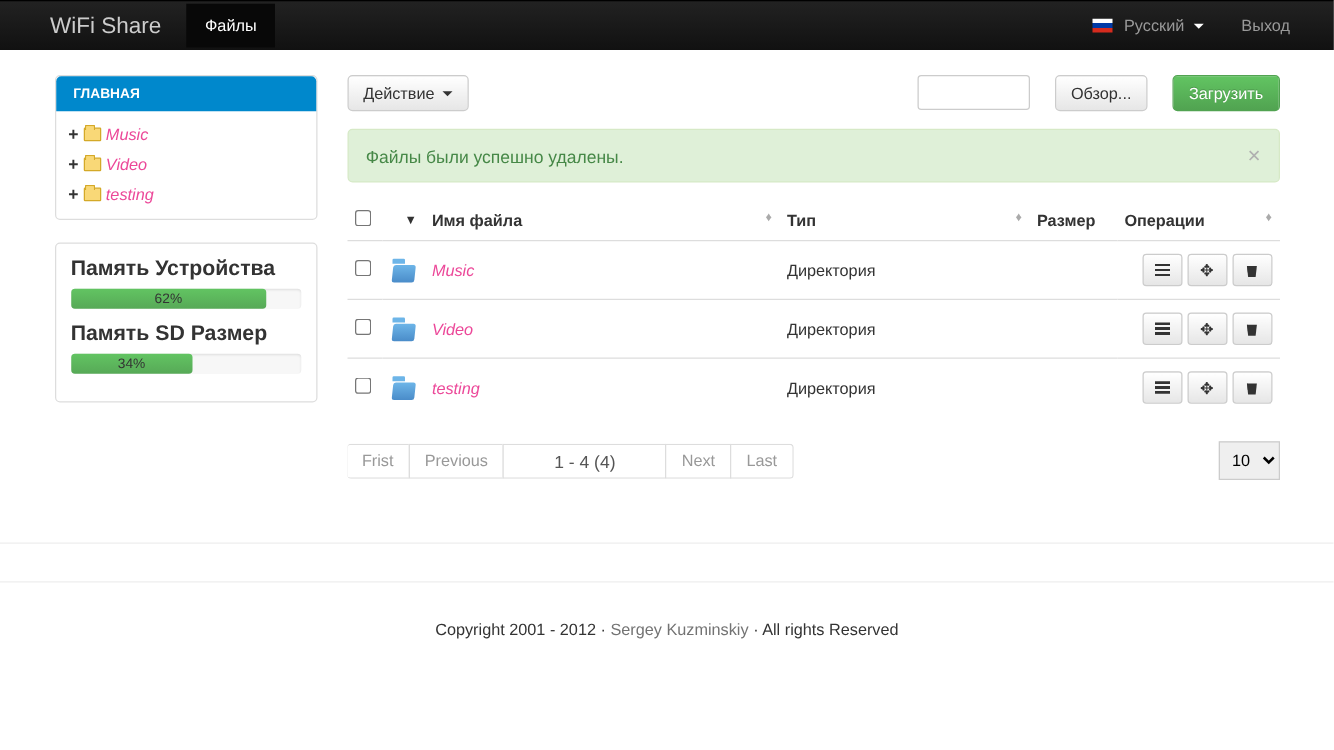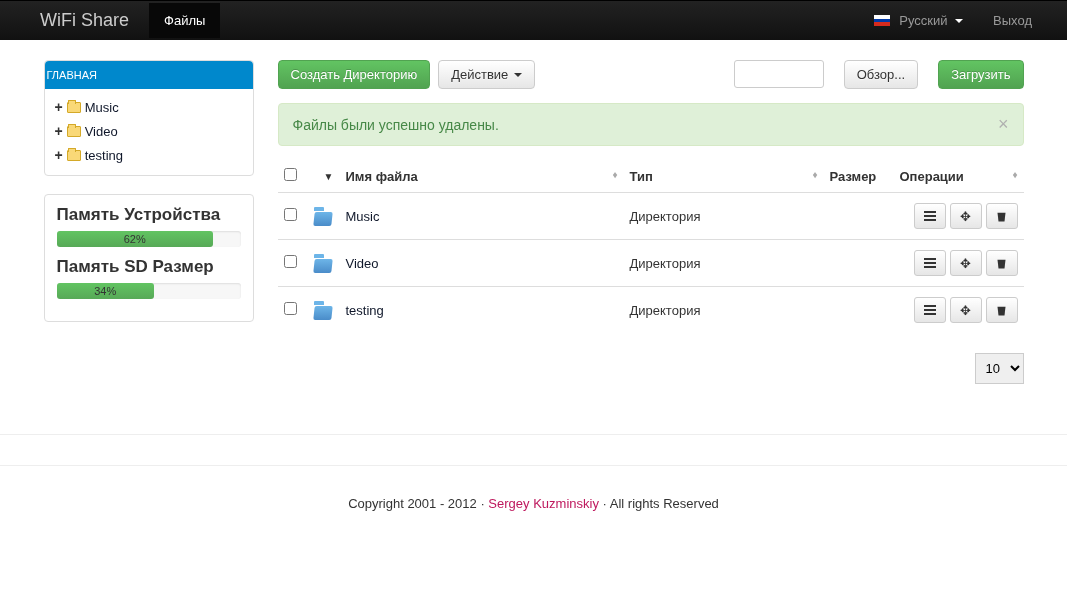--- a/index.html
+++ b/index.html
@@ -8,27 +8,27 @@
 .brand { color: #ccc; font-size: 18px; font-weight: 200; padding: 0 20px; }
 .nav-link { color: #999; padding: 10px 15px; text-decoration: none; font-size: 13px; cursor: pointer; }
 .nav-link.active { color: #fff; background: #080808; }
 .nav-right { margin-left: auto; display: flex; align-items: center; }
 .flag { width: 16px; height: 11px; display: inline-block; background: linear-gradient(#fff 33%, #0039a6 33% 66%, #d52b1e 66%); margin-right: 6px; vertical-align: -1px; }
 .caret-w { display: inline-block; width: 0; height: 0; border-left: 4px solid transparent; border-right: 4px solid transparent; border-top: 4px solid #fff; margin-left: 4px; vertical-align: 2px; }
 .container { max-width: 1020px; margin: 0 auto; padding: 20px; display: flex; gap: 24px; }
 .left-col { width: 210px; flex-shrink: 0; }
 .right-col { flex: 1; }
 .panel { border: 1px solid #ddd; border-radius: 4px; margin-bottom: 18px; background: #fff; }
-.panel-header { background: #0088cc; color: #fff; font-size: 11px; font-weight: normal; padding: 8px 2px; border-radius: 4px 4px 0 0; }
+.panel-header { background: #0088cc; color: #fff; font-size: 11px; font-weight: bold; padding: 8px 14px; border-radius: 4px 4px 0 0; }
 .tree { padding: 6px 0 8px 0; }
 .tree-item { padding: 4px 10px; display: flex; align-items: center; gap: 4px; }
 .plus { font-weight: bold; color: #333; cursor: pointer; }
 .folder-ico { width: 14px; height: 11px; background: #f9d877; border: 1px solid #d4a928; border-radius: 1px; display: inline-block; position: relative; }
 .folder-ico::before { content: ''; position: absolute; top: -3px; left: 0; width: 6px; height: 3px; background: #f9d877; border: 1px solid #d4a928; border-bottom: none; border-radius: 1px 1px 0 0; }
-.tree-link { color: #0f172a; text-decoration: none; font-size: 13px; cursor: pointer; }
+.tree-link { color: #ec4899; text-decoration: none; font-size: 13px; cursor: pointer; font-style: italic; }
 .mem-panel { padding: 10px 12px 12px 12px; }
 .mem-title { font-size: 17px; font-weight: bold; margin-bottom: 6px; }
 .progress { height: 16px; background: #f7f7f7; border-radius: 3px; overflow: visible; margin-bottom: 10px; box-shadow: inset 0 1px 2px rgba(0,0,0,0.1); position: relative; }
 .progress-bar { height: 100%; background: linear-gradient(#62c462, #57a957); border-radius: 3px; display: flex; align-items: center; justify-content: center; color: #333; font-size: 11px; }
 .toolbar { display: flex; gap: 8px; margin-bottom: 14px; align-items: center; }
 .btn { display: inline-flex; align-items: center; padding: 6px 12px; font-size: 13px; border-radius: 4px; border: 1px solid #ccc; background: linear-gradient(#fff, #e6e6e6); cursor: pointer; color: #333; text-shadow: 0 1px 1px rgba(255,255,255,0.6); }
 .btn-success { background: linear-gradient(#62c462, #51a351); border-color: #51a351; color: #fff; text-shadow: 0 -1px 0 rgba(0,0,0,0.2); }
 .caret-b { display: inline-block; width: 0; height: 0; border-left: 4px solid transparent; border-right: 4px solid transparent; border-top: 4px solid #333; margin-left: 6px; }
 .toolbar-right { margin-left: auto; display: flex; gap: 20px; }
 .search-in { border: 1px solid #ccc; border-radius: 3px; padding: 4px 6px; width: 90px; height: 28px; }
@@ -50,21 +50,21 @@
 .op-move::before { content: '✥'; font-size: 13px; }
 .op-trash::before { content: ''; width: 10px; height: 11px; background: #333; clip-path: polygon(10% 20%, 90% 20%, 80% 100%, 20% 100%); display: block; box-shadow: 0 -3px 0 -1px #333; }
 .pager { display: flex; margin-top: 20px; align-items: center; }
 .pager-group { display: inline-flex; border-radius: 3px; overflow: hidden; }
 .pager-btn { border: 1px solid #ddd; padding: 5px 12px; font-size: 13px; background: #fff; color: #999; margin-left: -1px; cursor: pointer; }
 .pager-btn:first-child { border-radius: 3px 0 0 3px; }
 .pager-btn:last-child { border-radius: 0 3px 3px 0; }
 .pager-info { border: 1px solid #ddd; padding: 5px 40px; margin-left: -1px; color: #555; background: #fff; }
 .page-size { margin-left: auto; border: 1px solid #ccc; padding: 6px 6px; font-size: 13px; }
 .footer { text-align: center; padding: 30px 0; color: #333; font-size: 13px; border-top: 1px solid #eee; margin-top: 30px; }
-.footer a { color: #be185d; text-decoration: none; }
+.footer a { color: #737373; text-decoration: none; }
 hr.sep { border: none; border-top: 1px solid #eee; margin: 30px 0 0 0; }
 </style>
 </head>
 <body>
 
 <div class="navbar">
   <span class="brand">WiFi Share</span>
   <a class="nav-link active">Файлы</a>
   <div class="nav-right">
     <a class="nav-link">
@@ -106,21 +106,20 @@
       </div>
       <div class="mem-title">Память SD Размер</div>
       <div class="progress">
         <div class="progress-bar" style="width:53%">34%</div>
       </div>
     </div>
   </div>
 
   <div class="right-col">
     <div class="toolbar">
-      <button class="btn btn-success">Создать Директорию</button>
       <button class="btn">
         <span>Действие</span>
         <span class="caret-b"></span>
       </button>
       <div class="toolbar-right">
         <input class="search-in" type="text" style="">
         <button class="btn">Обзор...</button>
         <button class="btn btn-success">Загрузить</button>
       </div>
     </div>
@@ -183,20 +182,27 @@
                 <button class="op-btn op-list"></button>
                 <button class="op-btn op-move"></button>
                 <button class="op-btn op-trash"></button>
               </div>
             </td>
           </tr>
         </tbody>
     </table>
 
     <div class="pager">
+      <div class="pager-group">
+        <span class="pager-btn">Frist</span>
+        <span class="pager-btn">Previous</span>
+        <span class="pager-info">1 - 4 (4)</span>
+        <span class="pager-btn">Next</span>
+        <span class="pager-btn">Last</span>
+      </div>
       <select class="page-size">
         <option>10</option>
       </select>
     </div>
   </div>
 </div>
 
 <hr class="sep">
 <div class="footer">
   <span>Copyright 2001 - 2012 · </span>

